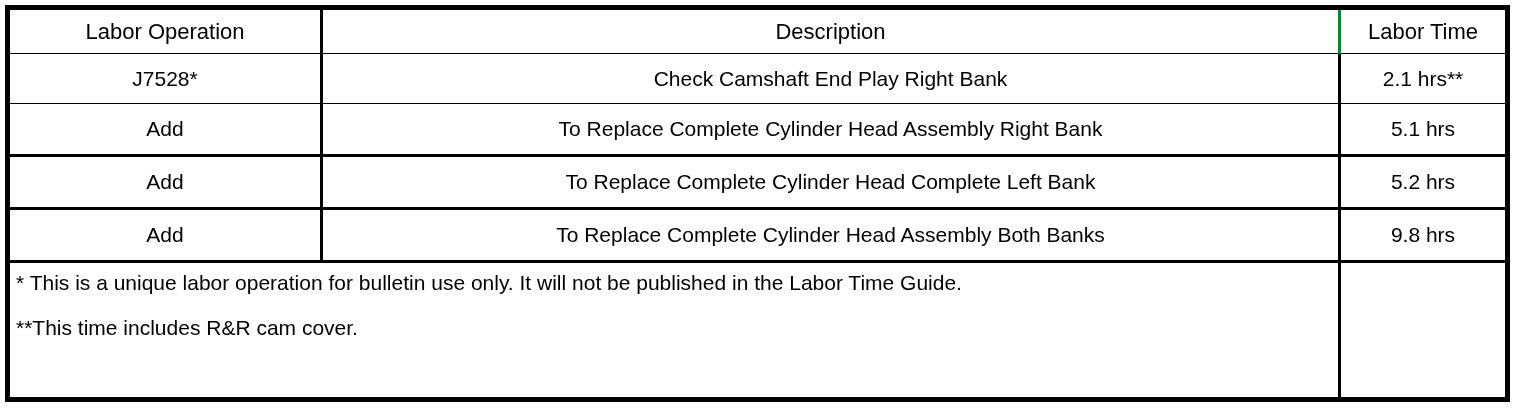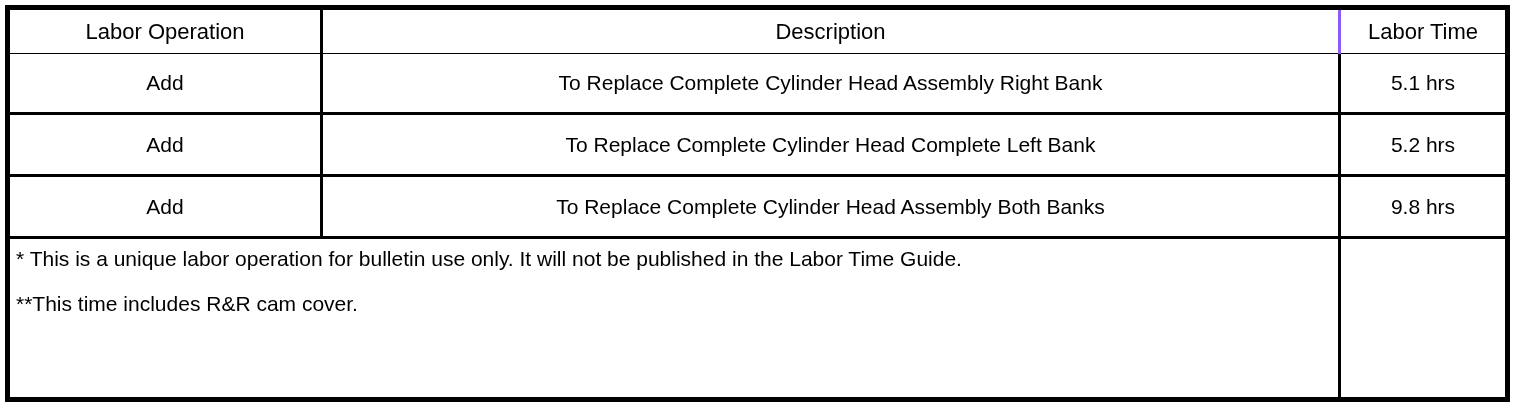--- a/index.html
+++ b/index.html
@@ -48,21 +48,21 @@
 
   
   thead th {
     font-weight: bold;
     font-size: 22px;
     text-align: center;
     height: 43px;
     border-bottom: 3px solid #000000;
   }
   thead th.op-head   { border-right: 3px solid #000000; }
-  thead th.desc-head { border-right: 3px solid #8b5cf6; }
+  thead th.desc-head { border-right: 3px solid #15803d; }
 
   
   tbody tr.data-row td {
     height: 42px;
     font-size: 21px;
     text-align: center;
   }
   tbody tr.data-row td.op-cell   { border-right: 3px solid #000000; }
   tbody tr.data-row td.desc-cell { border-right: 3px solid #000000; }
 
@@ -106,20 +106,25 @@
     <thead>
       <tr>
         <th class="op-head">Labor Operation</th>
         <th class="desc-head">Description</th>
         <th class="time-head">Labor Time</th>
       </tr>
     </thead>
 
     <tbody>
 
+      <tr class="data-row">
+        <td class="op-cell">J7528*</td>
+        <td class="desc-cell">Check Camshaft End Play Right Bank</td>
+        <td class="time-cell">2.1 hrs**</td>
+      </tr>
 
       <tr class="data-row group-end">
         <td class="op-cell">Add</td>
         <td class="desc-cell">To Replace Complete Cylinder Head Assembly Right Bank</td>
         <td class="time-cell">5.1 hrs</td>
       </tr>
 
 
       <tr class="data-row group-end">
         <td class="op-cell">Add</td>

